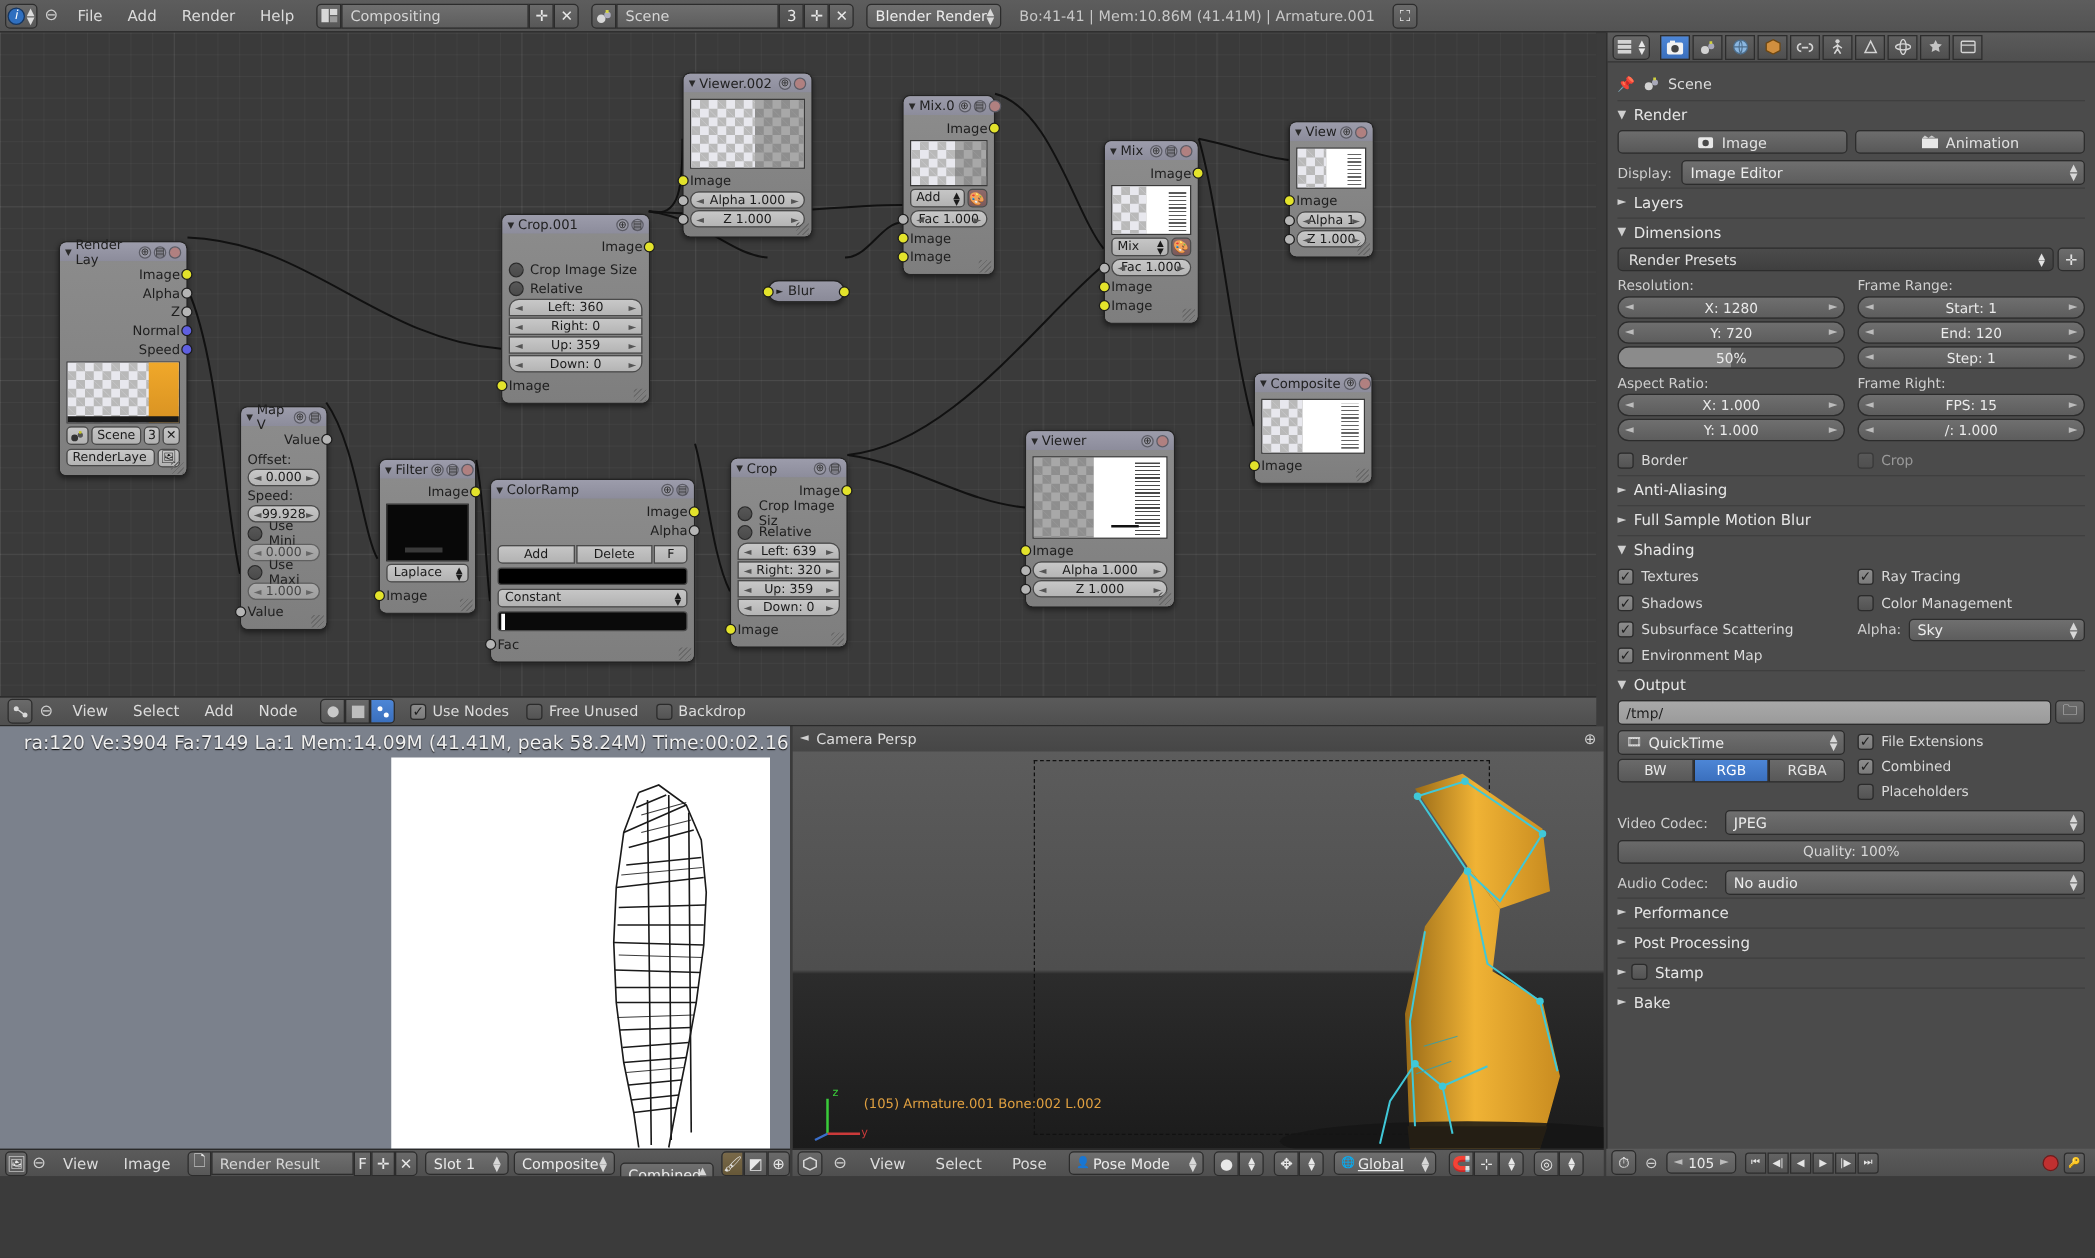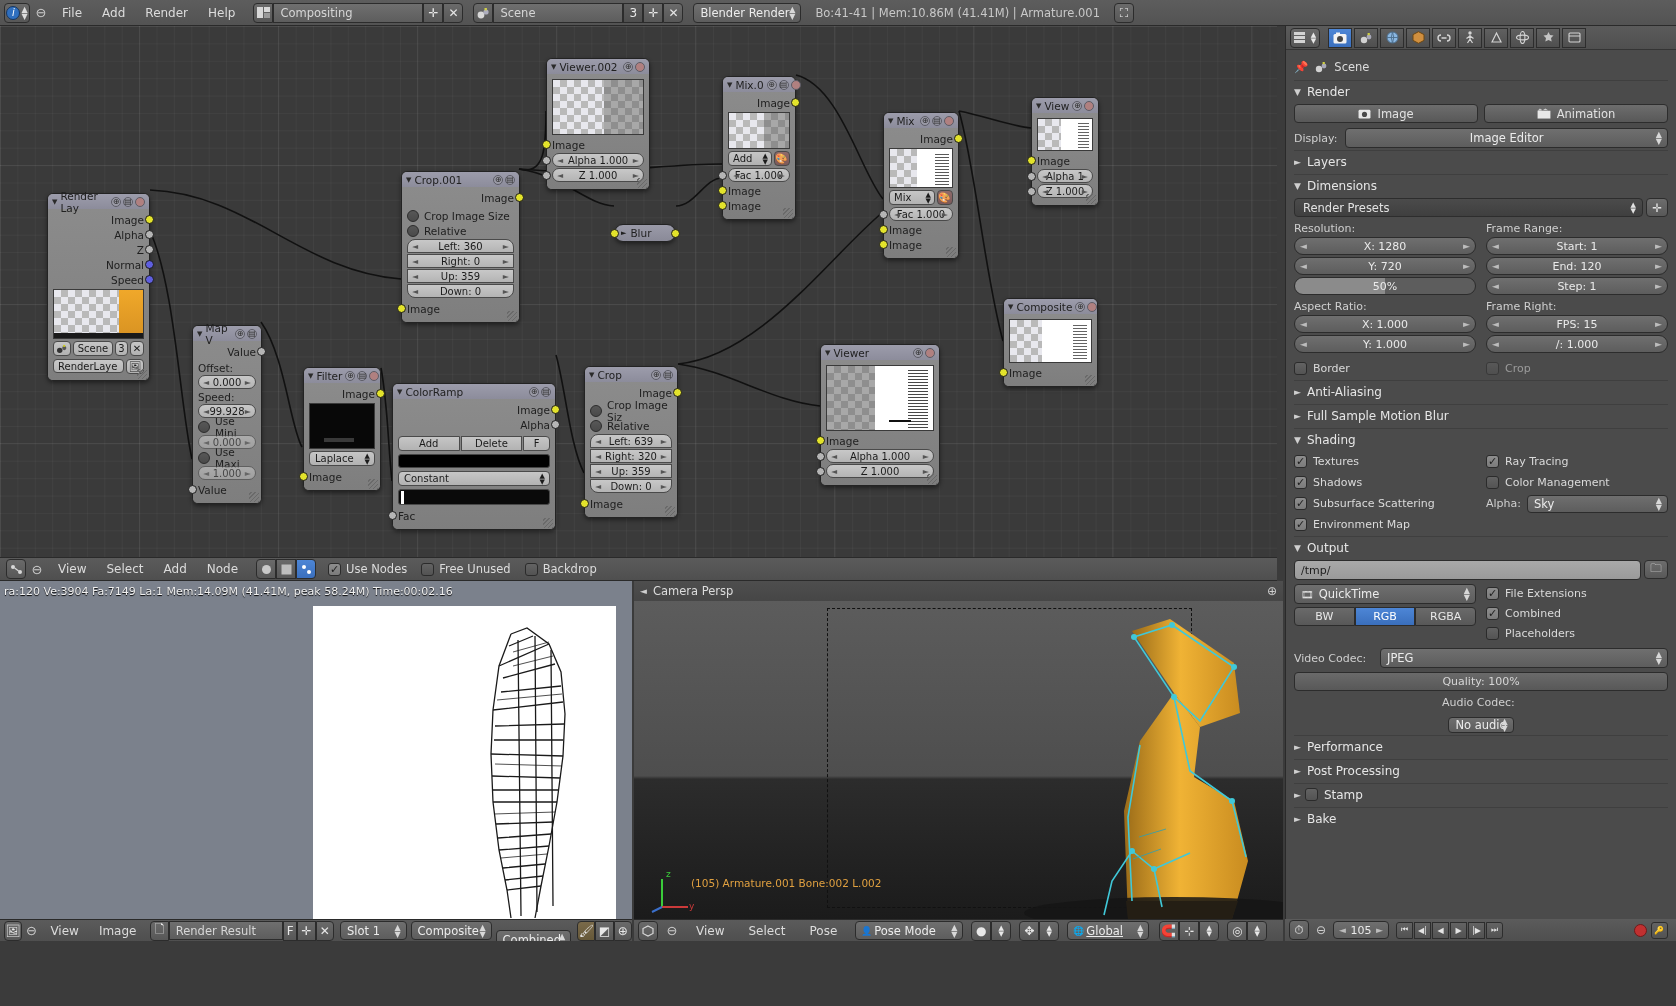--- a/index.html
+++ b/index.html
@@ -92,21 +92,21 @@
   .resz { position:absolute; right:2px; bottom:1px; width:10px; height:10px;
           background:repeating-linear-gradient(-45deg,#6a6a6a 0 1px,transparent 1px 3px); }
 
   
   .nodehdr { position:absolute; left:0; top:557px; width:1277px; height:24px;
              background:linear-gradient(#5b5b5b,#4f4f4f); border-top:1px solid #2a2a2a;
              border-bottom:1px solid #2a2a2a; display:flex; align-items:center; padding-left:6px; gap:0; }
 
   
   .imgeditor { position:absolute; left:0; top:581px; width:632px; height:338px; background:#7b818c; overflow:hidden;}
-  .ie-status { position:absolute; left:4px; top:4px; font-size:11px; color:#f0f0f0;
+  .ie-status { position:absolute; left:19px; top:4px; font-size:15px; color:#f0f0f0;
                text-shadow:0 1px 1px #000; white-space:nowrap; }
   .ie-white { position:absolute; left:313px; top:25px; width:303px; height:313px; background:#ffffff; }
   .ie-hdr { position:absolute; left:0; top:919px; width:632px; height:22px;
             background:linear-gradient(#5b5b5b,#4f4f4f); border-top:1px solid #2a2a2a;
             display:flex; align-items:center; padding-left:4px; }
 
   
   .view3d { position:absolute; left:634px; top:581px; width:649px; height:338px; background:#3f3f3f; overflow:hidden; }
   .v3-hdr { position:absolute; left:0; top:0; width:649px; height:20px;
             background:linear-gradient(#4e4e4e,#464646); display:flex; align-items:center; padding-left:6px; gap:6px;}
@@ -1049,21 +1049,21 @@
         <div class="btn" style="flex:1;gap:6px;">
           <svg width="14" height="11" viewBox="0 0 15 12">
               <path d="M0.5 3 L14.5 3 L14.5 11.5 L0.5 11.5 Z" fill="#e8e8e8"></path>
               <path d="M0.5 3 L3 0.5 L6 2.5 L3.5 3 Z M6 2.5 L9 0.5 L12 2.5 Z" fill="#cfcfcf"></path>
             </svg>
           <span>Animation</span>
           </div>
       </div>
       <div style="display:flex;align-items:center;gap:8px;margin-top:5px;">
         <span class="lbl">Display:</span>
-        <div class="sel" style="flex:1;justify-content:center;">
+        <div class="sel" style="flex:1;">
           <span>Image Editor</span>
             <span class="updn">▲<br>▼</span>
           </div>
       </div>
 
       <div class="panelhdr">
         <span class="tri">►</span>
         <span>Layers</span>
       </div>
 
@@ -1242,21 +1242,21 @@
         </div>
       </div>
       <div style="display:flex;align-items:center;gap:8px;margin-top:5px;">
         <span class="lbl" style="width:78px;">Video Codec:</span>
         <div class="sel" style="flex:1;">
           <span>JPEG</span>
             <span class="updn">▲<br>▼</span>
           </div>
       </div>
       <div class="bar" style="margin-top:4px;">Quality: 100%</div>
-      <div style="display:flex;align-items:center;gap:8px;margin-top:5px;flex-direction:column;">
+      <div style="display:flex;align-items:center;gap:8px;margin-top:5px;">
         <span class="lbl" style="width:78px;">Audio Codec:</span>
         <div class="sel" style="flex:1;">
           <span>No audio</span>
             <span class="updn">▲<br>▼</span>
           </div>
       </div>
 
       <div class="panelhdr">
         <span class="tri">►</span>
         <span>Performance</span>

